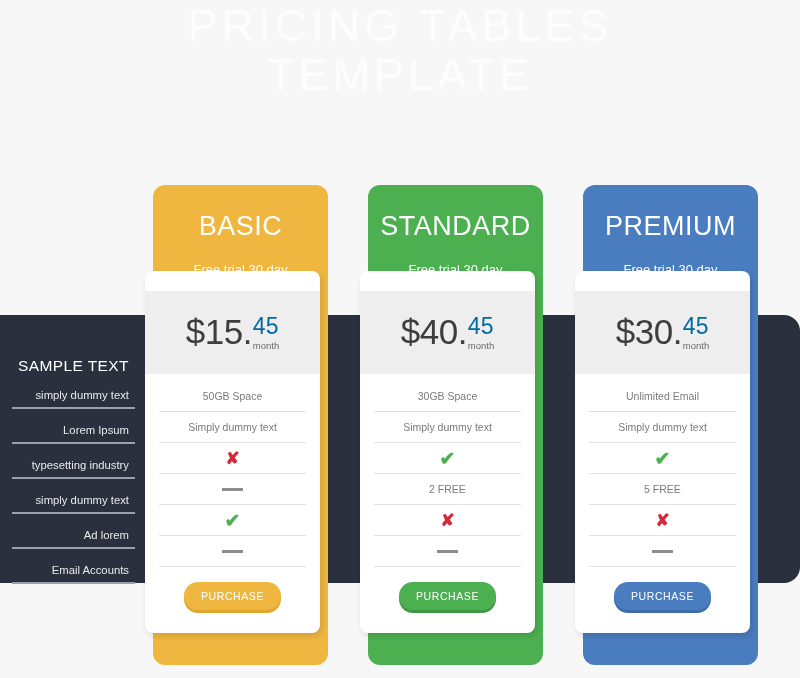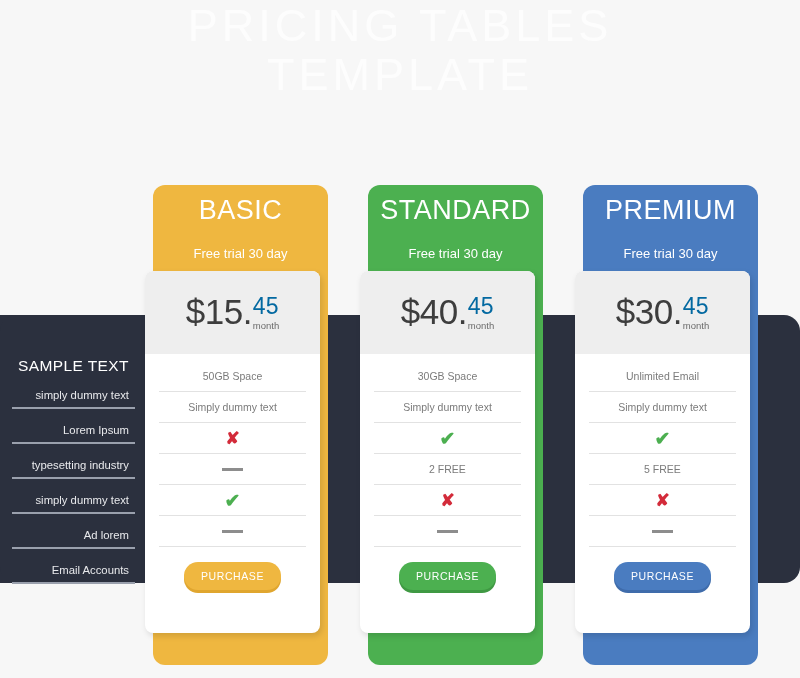--- a/index.html
+++ b/index.html
@@ -51,35 +51,35 @@
   .side-row-label { color: #e8e9ec; font-size: 11.3px; }
 
   
   .card { position: absolute; top: 185px; width: 175px; height: 480px; }
   .card-color {
     position: absolute; left: 0; top: 0; width: 175px; height: 480px;
     border-radius: 12px;
   }
   .card-header {
     position: absolute; left: 0; top: 0; width: 175px; height: 90px;
-    text-align: center; padding-top: 12px;
+    text-align: center; padding-top: 28px;
   }
   .card-title { color: #ffffff; font-size: 27px; font-weight: 400; letter-spacing: 0.5px; line-height: 1; }
   .card-sub { color: #ffffff; font-size: 13px; margin-top: 22px; }
 
   .card-body {
     position: absolute; left: -8px; top: 86px; width: 175px; height: 362px;
     background: #ffffff;
     border-radius: 8px;
     box-shadow: 2px 3px 6px rgba(0,0,0,0.13);
     overflow: hidden;
   }
   .price-panel {
     height: 83px; background: #eeeeee;
-    display: flex; align-items: center; justify-content: center;
+    display: flex; align-items: center; justify-content: center; margin-top: 20px;
   }
   .price-inner { display: flex; align-items: flex-start; }
   .price-main { font-size: 35px; color: #3d3d3d; line-height: 1; letter-spacing: -0.5px; }
   .price-right { display: flex; flex-direction: column; align-items: flex-start; margin-left: 1px; margin-top: 1px; }
   .price-cents { font-size: 23px; color: #0369a1; line-height: 1; }
   .price-period { font-size: 9.5px; color: #6b6b6b; margin-top: 2px; }
 
   .features { padding: 7px 14px 0 14px; }
   .feat-row {
     height: 31px; display: flex; align-items: center; justify-content: center;

